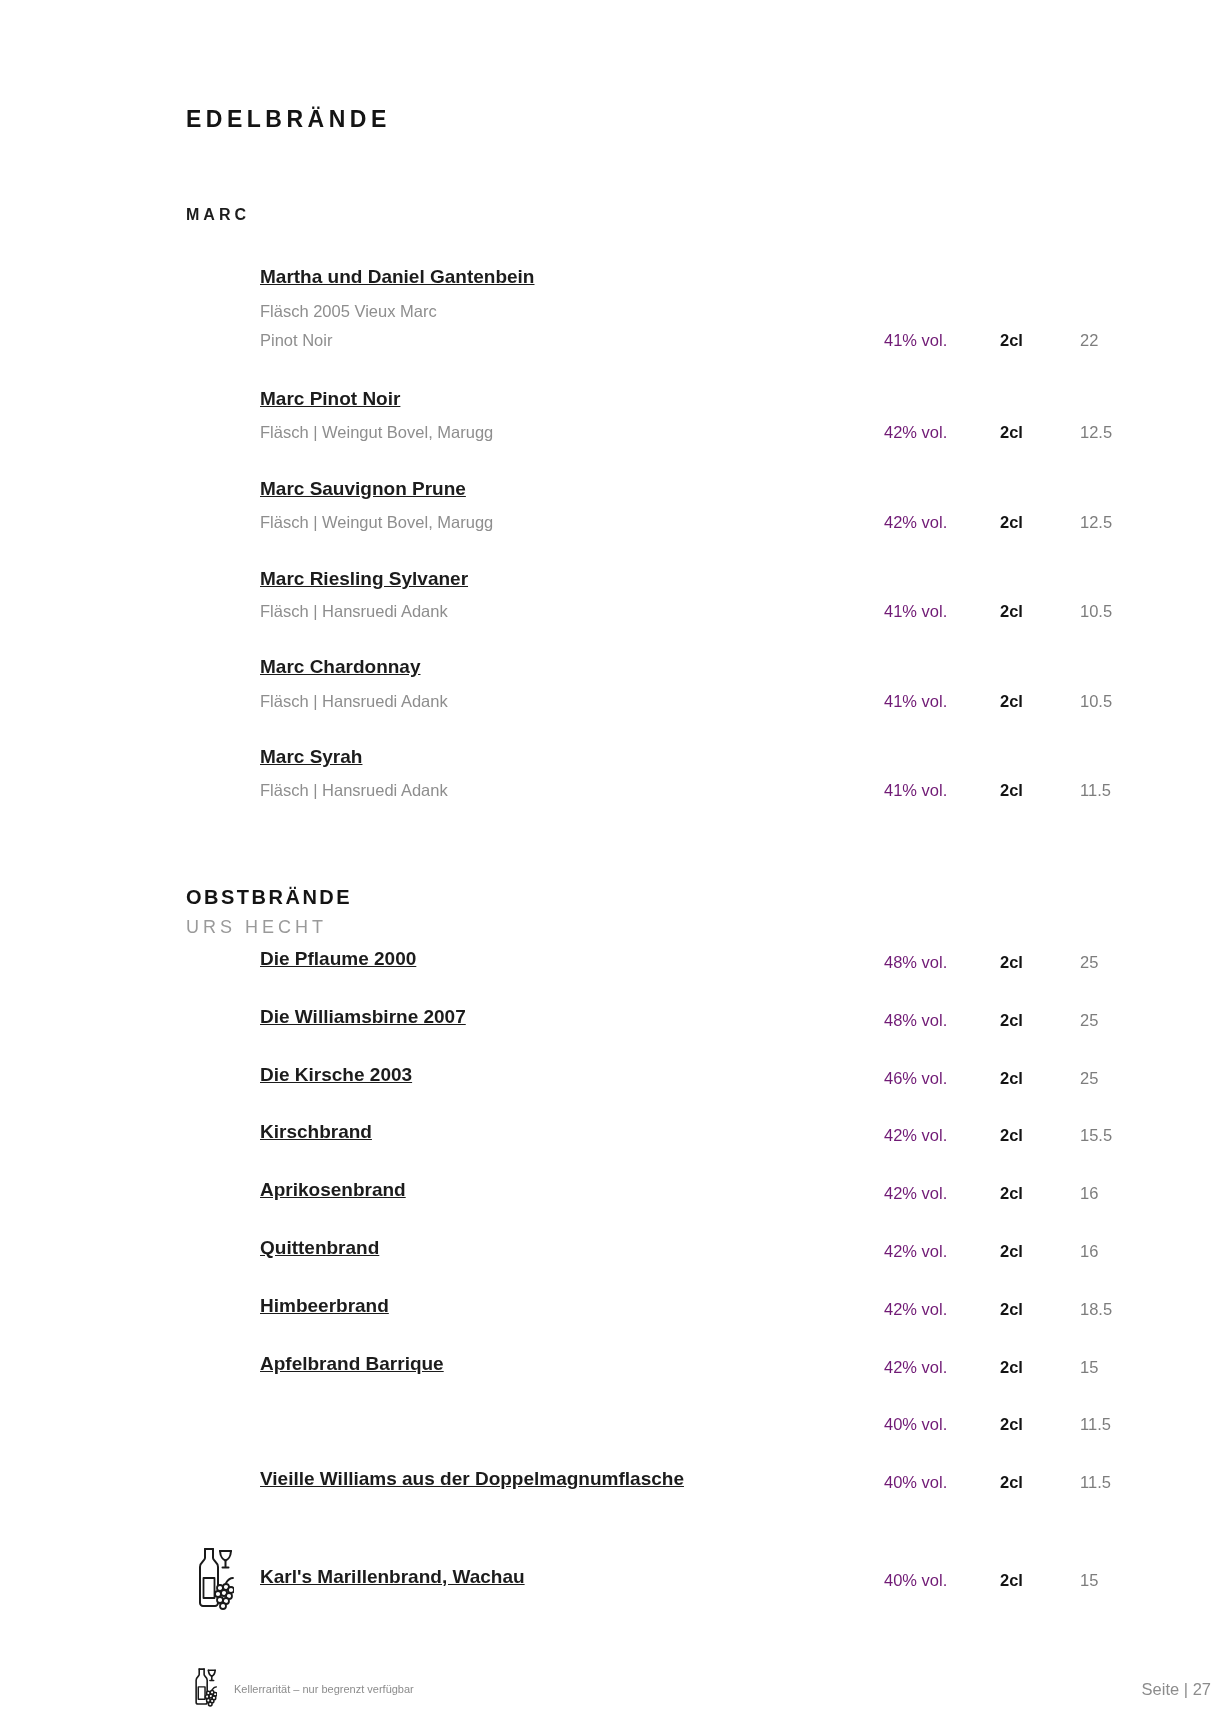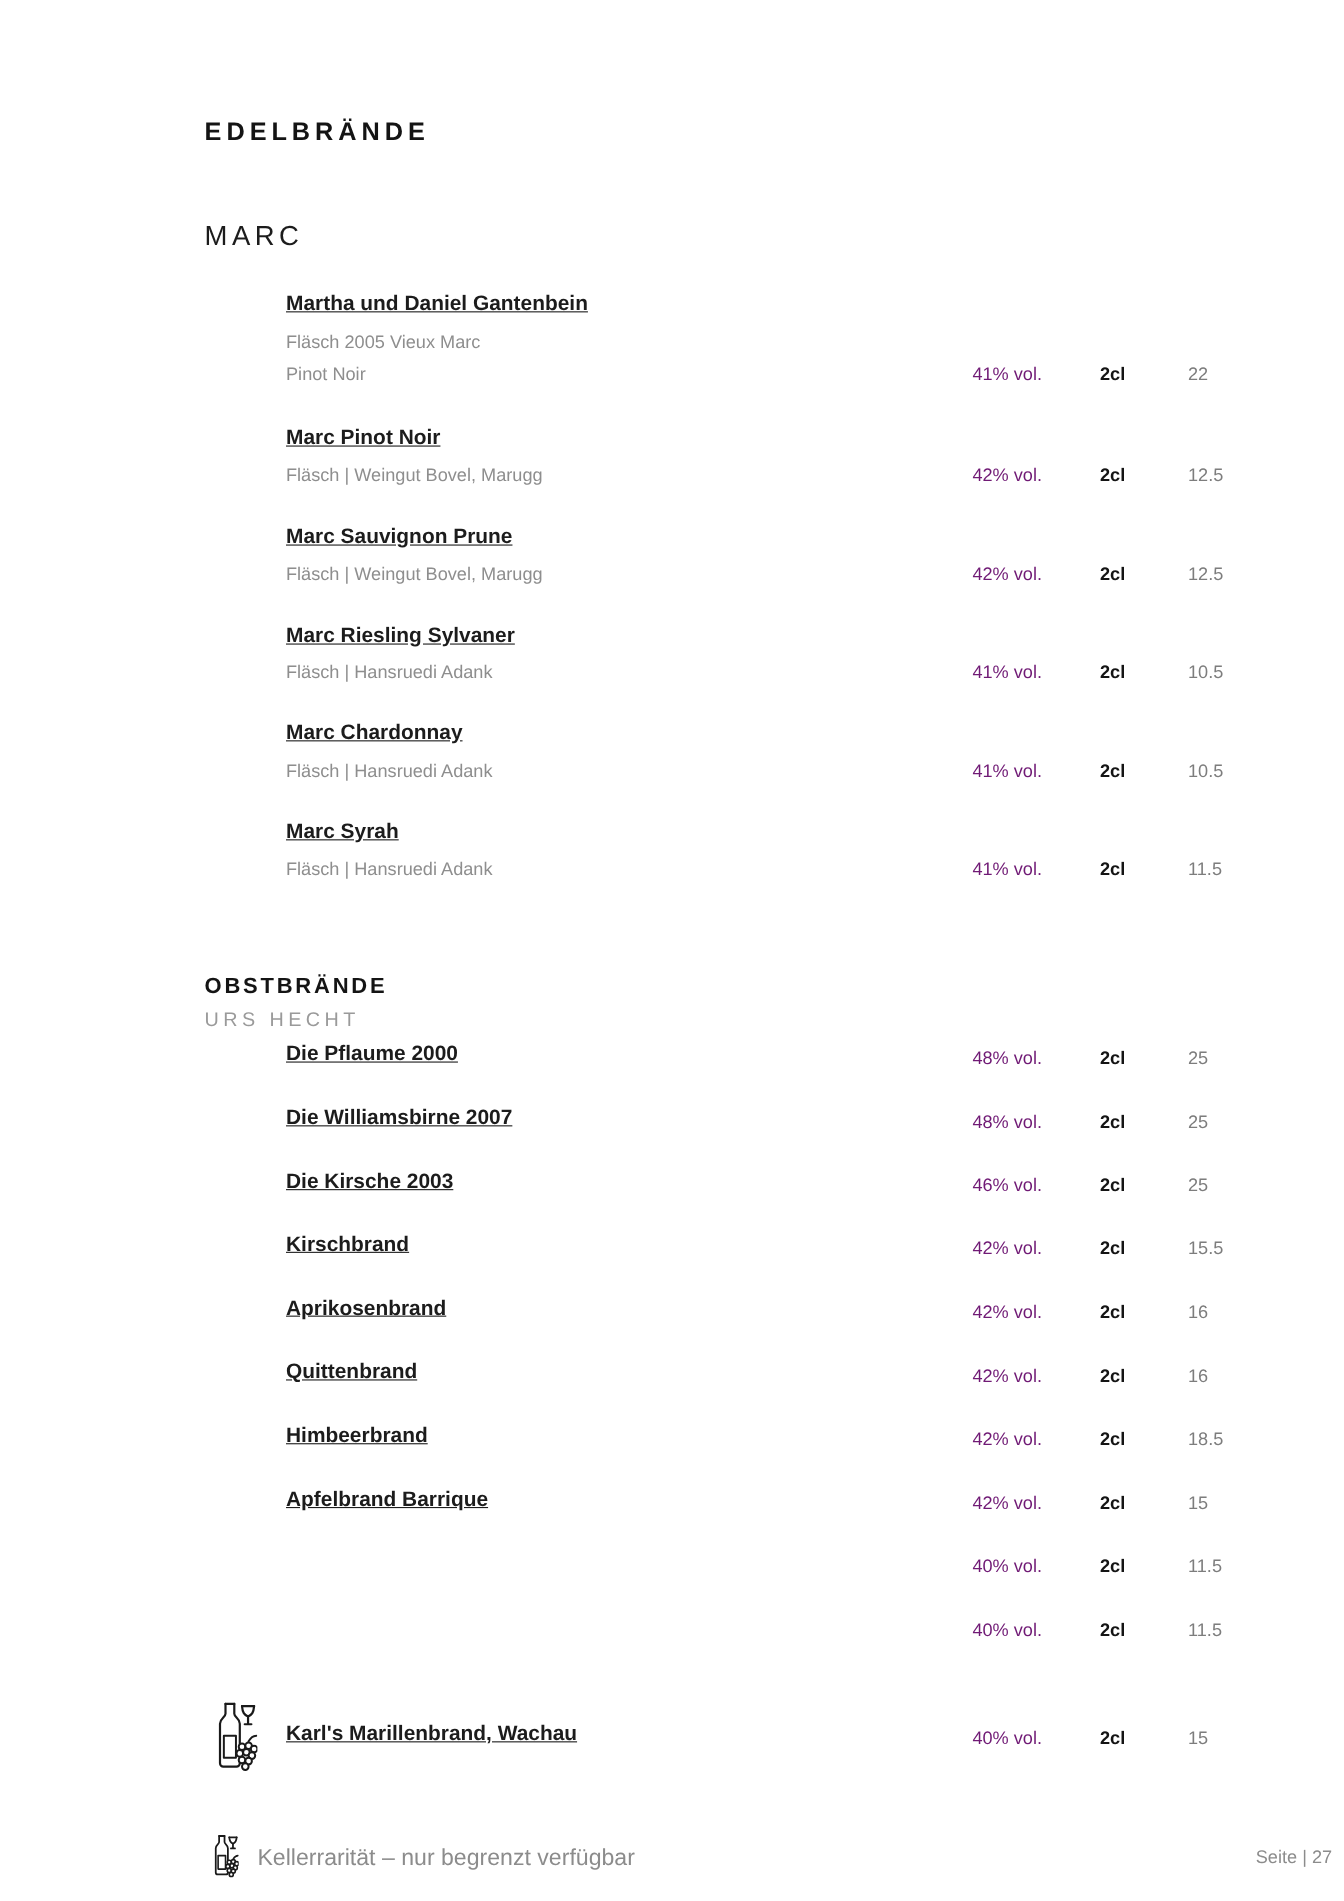--- a/index.html
+++ b/index.html
@@ -1,32 +1,32 @@
 <!DOCTYPE html>
 <html><head>
 <meta charset="utf-8">
 <style>
   html,body{margin:0;padding:0;background:#fff;}
   .page{
     position:relative;width:1222px;height:1728px;background:#ffffff;overflow:hidden;
     font-family:"Liberation Sans","DejaVu Sans",sans-serif;color:#1a1a1a;margin-left:28px;
   }
   .h-title{position:absolute;left:158px;top:106px;font-size:23px;font-weight:700;letter-spacing:4.5px;color:#141414;line-height:26px;}
-  .h-marc{position:absolute;left:158px;top:202px;font-size:25px;font-weight:400;letter-spacing:4px;color:#1c1c1c;line-height:26px;}
+  .h-marc{position:absolute;left:158px;top:202px;font-size:16px;font-weight:700;letter-spacing:4px;color:#1c1c1c;line-height:26px;}
   .h-obst{position:absolute;left:158px;top:884px;font-size:20px;font-weight:700;letter-spacing:2.5px;color:#141414;line-height:26px;}
   .h-urs{position:absolute;left:158px;top:914px;font-size:18px;font-weight:400;letter-spacing:4px;color:#9a9a9a;line-height:26px;}
   .txt{position:absolute;left:232px;line-height:26px;white-space:nowrap;}
   .name{font-size:19px;font-weight:700;color:#1c1c1c;text-decoration:underline;}
   .sub{font-size:16.5px;font-weight:400;color:#8e8e8e;}
   .prow{position:absolute;left:0;width:100%;height:26px;}
   .prow .vol{position:absolute;left:856px;font-size:16.5px;color:#701a75;line-height:26px;white-space:nowrap;}
   .prow .size{position:absolute;left:972px;font-size:16.5px;font-weight:700;color:#141414;line-height:26px;}
   .prow .price{position:absolute;left:1052px;font-size:16.5px;color:#7d7d7d;line-height:26px;}
   .icon-wrap{position:absolute;}
-  .footer-note{position:absolute;left:206px;top:1676px;font-size:21px;color:#8c8c8c;line-height:26px;}
+  .footer-note{position:absolute;left:206px;top:1676px;font-size:11px;color:#8c8c8c;line-height:26px;}
   .footer-page{position:absolute;right:39px;top:1676px;font-size:16.5px;color:#8c8c8c;line-height:26px;}
 </style>
 </head>
 <body>
 
 <div class="page">
 
   <div class="h-title">EDELBRÄNDE</div>
 
   <div class="h-marc">MARC</div>
@@ -138,20 +138,21 @@
     <span class="size">2cl</span>
     <span class="price">15</span>
   </div>
 
   <div class="prow" style="top:1411px">
     <span class="vol">40% vol.</span>
     <span class="size">2cl</span>
     <span class="price">11.5</span>
   </div>
 
+  <div class="txt name" style="top:1466px">Vieille Williams aus der Doppelmagnumflasche</div>
   <div class="prow" style="top:1469px">
     <span class="vol">40% vol.</span>
     <span class="size">2cl</span>
     <span class="price">11.5</span>
   </div>
 
   <div class="icon-wrap" style="left:162px;top:1546px;width:44px;height:66px">
     <svg viewBox="0 0 44 66" width="44" height="66" xmlns="http://www.w3.org/2000/svg">
       <g fill="none" stroke="#1a1a1a" stroke-width="2" stroke-linecap="round" stroke-linejoin="round">
         <path d="M15,3 h8"></path>

